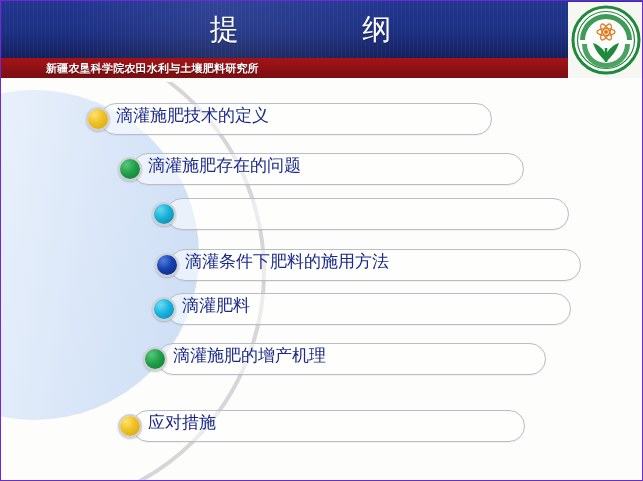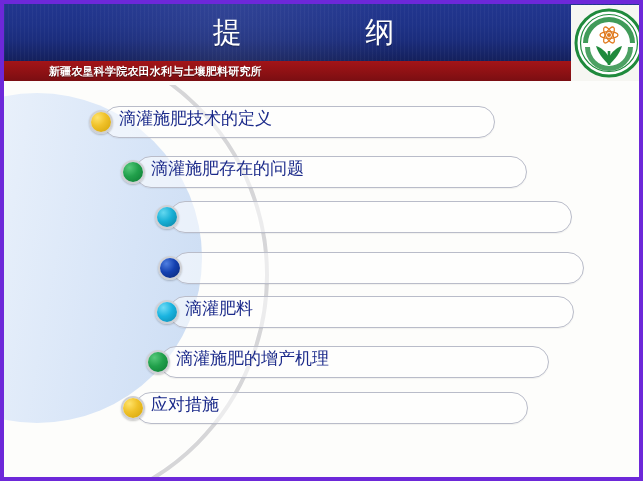--- a/index.html
+++ b/index.html
@@ -1,20 +1,20 @@
 <!DOCTYPE html>
 <html><head>
 <meta charset="utf-8">
 <style>
   html,body{margin:0;padding:0;background:#ffffff;}
   body{width:643px;height:481px;overflow:hidden;
        font-family:"Liberation Sans","DejaVu Sans",sans-serif;}
 
   .slide{position:relative;width:643px;height:481px;box-sizing:border-box;
-         border:4px solid #6d28d9;background:#fdfdfb;overflow:hidden;}
+         border:1px solid #6d28d9;background:#fdfdfb;overflow:hidden;}
 
   
   .header{position:absolute;left:0;top:0;width:643px;height:57px;
           background:
             repeating-linear-gradient(90deg,
                rgba(255,255,255,.035) 0px, rgba(255,255,255,.035) 1px,
                rgba(0,0,0,0) 1px, rgba(0,0,0,0) 4px),
             linear-gradient(180deg,#22368f 0%,#1e3287 38%,#1b2d7d 62%,#14205c 100%);
           overflow:hidden;}
   .header-sheen{position:absolute;left:70px;top:0;width:330px;height:57px;
@@ -129,20 +129,21 @@
 
     <div class="item" style="left:165px;top:120px;width:403px;">
       <div class="pill" style="width:403px;"></div>
       <div class="bullet b-teal" style="left:-14px;">
           <i></i>
         </div>
     </div>
 
     <div class="item" style="left:168px;top:171px;width:412px;">
       <div class="pill" style="width:412px;"></div>
+      <div class="pill-label">滴灌条件下肥料的施用方法</div>
       <div class="bullet b-navy" style="left:-14px;">
           <i></i>
         </div>
     </div>
 
     <div class="item" style="left:165px;top:215px;width:405px;">
       <div class="pill" style="width:405px;"></div>
       <div class="pill-label">滴灌肥料</div>
       <div class="bullet b-cyan" style="left:-14px;">
           <i></i>
@@ -150,21 +151,21 @@
     </div>
 
     <div class="item" style="left:156px;top:265px;width:389px;">
       <div class="pill" style="width:389px;"></div>
       <div class="pill-label">滴灌施肥的增产机理</div>
       <div class="bullet b-green" style="left:-14px;">
           <i></i>
         </div>
     </div>
 
-    <div class="item" style="left:131px;top:311px;width:393px;">
+    <div class="item" style="left:131px;top:332px;width:393px;">
       <div class="pill" style="width:393px;"></div>
       <div class="pill-label">应对措施</div>
       <div class="bullet b-gold" style="left:-14px;">
           <i></i>
         </div>
     </div>
 
   </div>
 </div>
 

